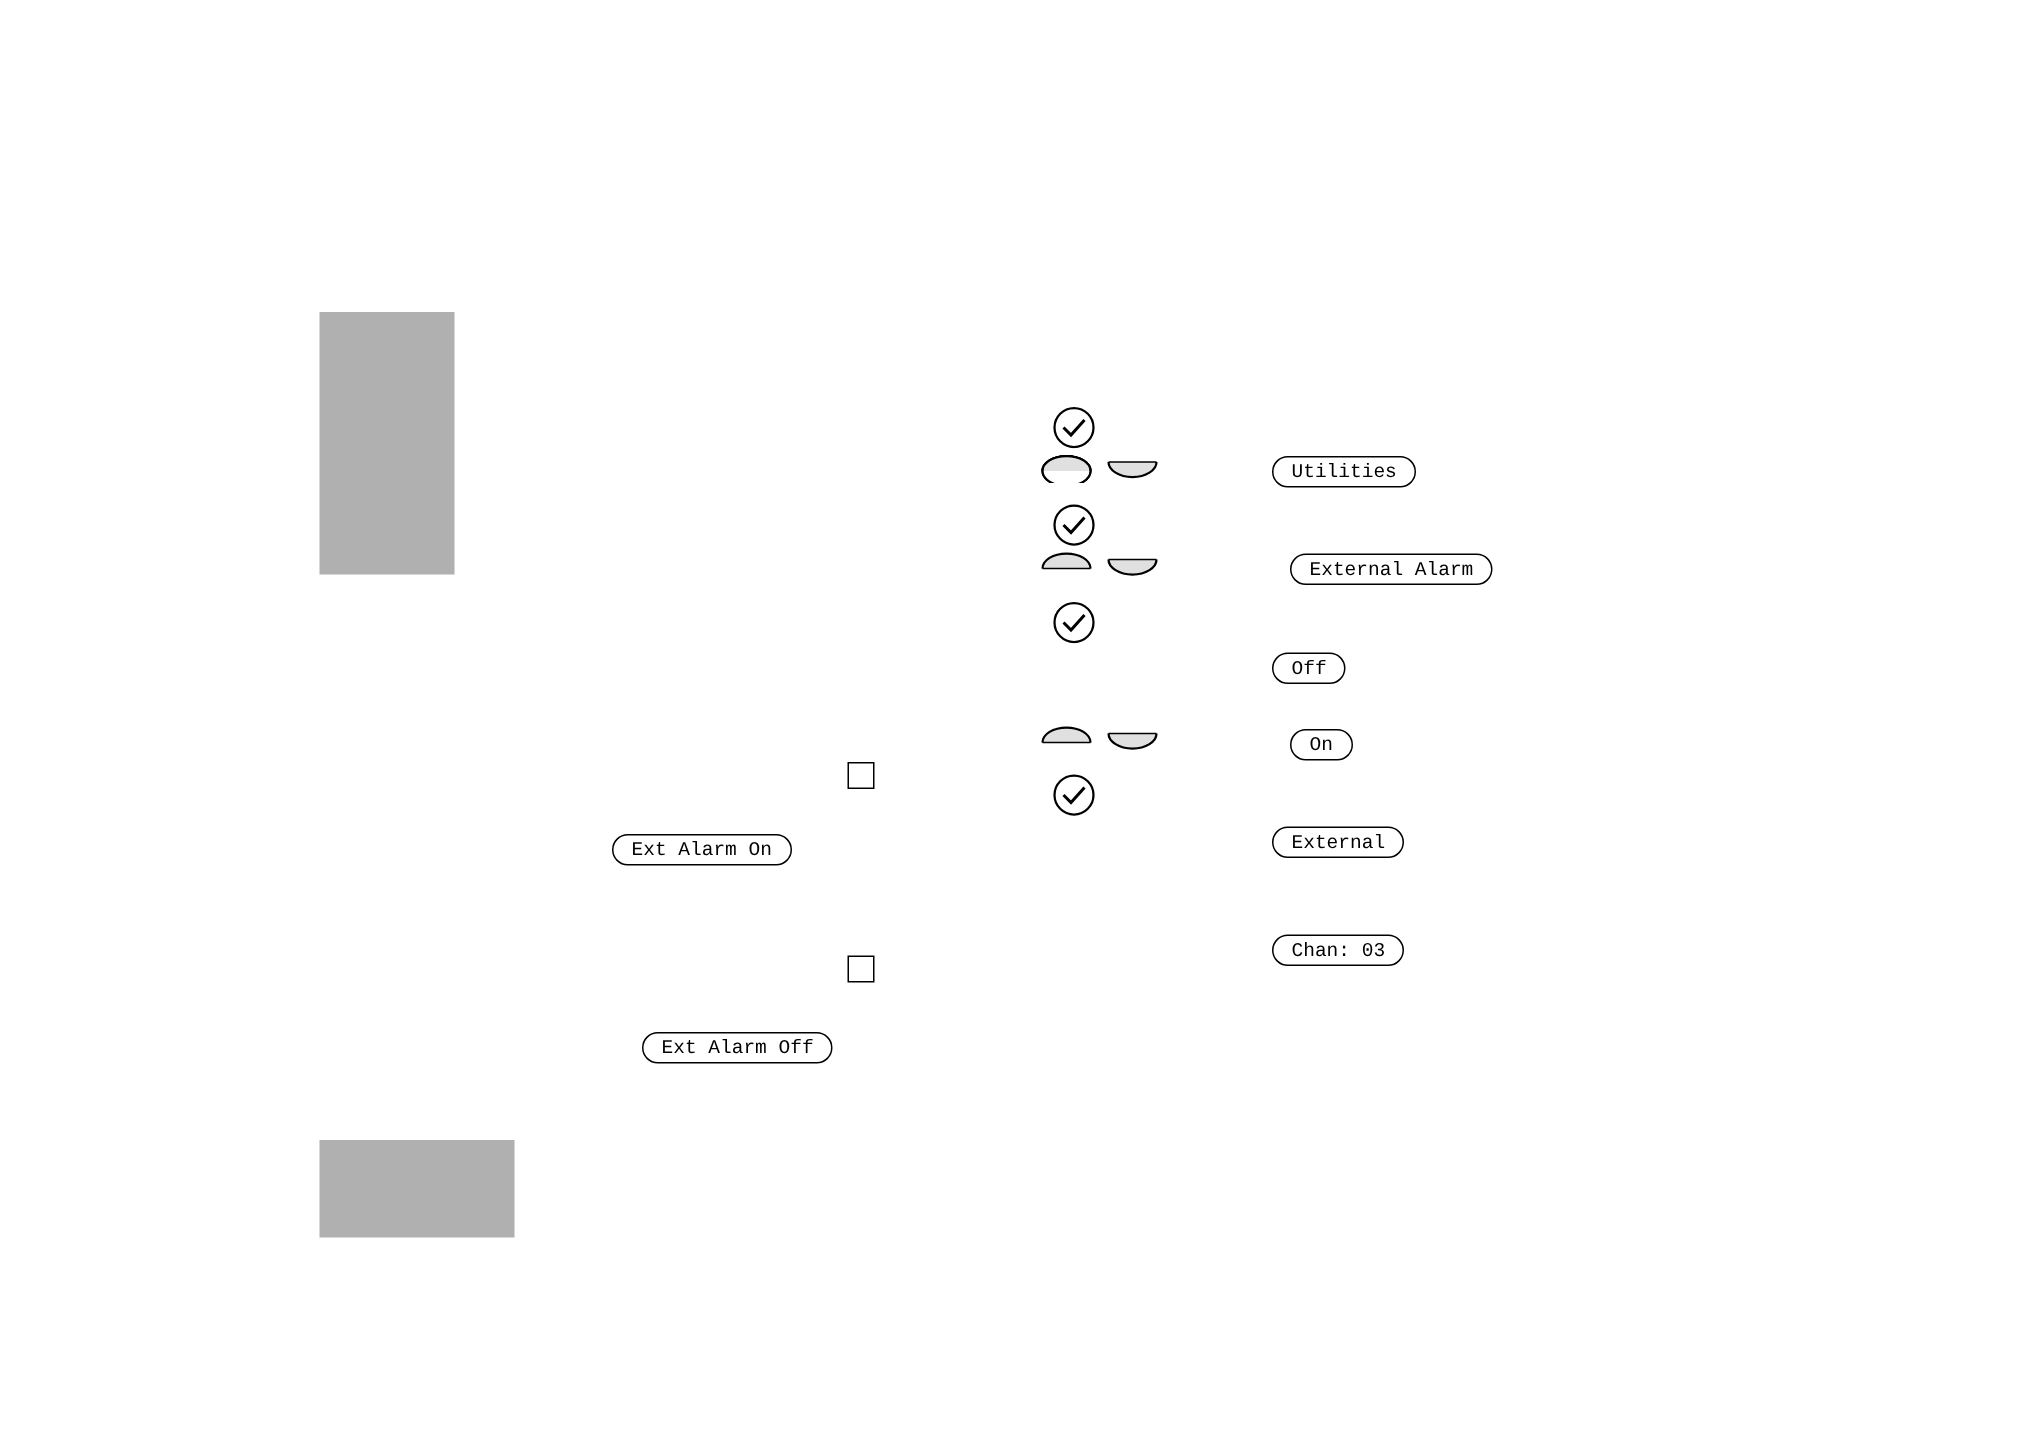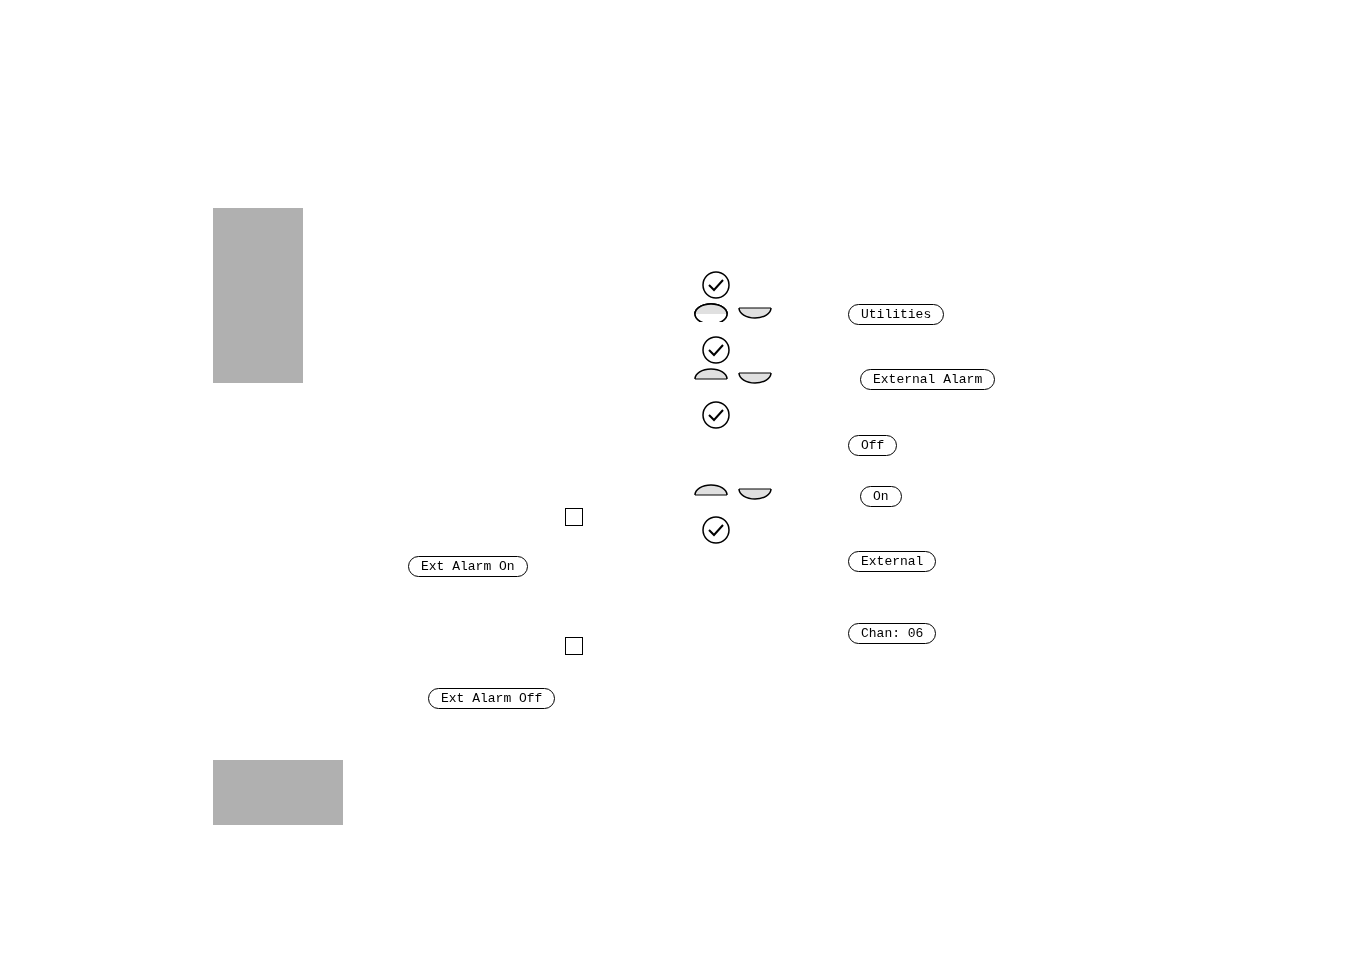--- a/index.html
+++ b/index.html
@@ -114,15 +114,15 @@
 </svg>
 
 <div class="small-square" style="left:565px; top:508px;"></div>
 <div class="small-square" style="left:565px; top:637px;"></div>
 
 <div class="pill-label" style="left:848px; top:304px;">Utilities</div>
 <div class="pill-label" style="left:848px; top:369px;margin-left:12px;">External Alarm</div>
 <div class="pill-label" style="left:848px; top:435px;">Off</div>
 <div class="pill-label" style="left:848px; top:486px;margin-left:12px;">On</div>
 <div class="pill-label" style="left:848px; top:551px;">External</div>
-<div class="pill-label" style="left:848px; top:623px;">Chan: 06</div>
+<div class="pill-label" style="left:848px; top:623px;">Chan: 03</div>
 <div class="pill-label" style="left:408px; top:556px;">Ext Alarm  On</div>
 <div class="pill-label" style="left:408px; top:688px;margin-left:20px;">Ext Alarm Off</div>
 
 </body></html>

